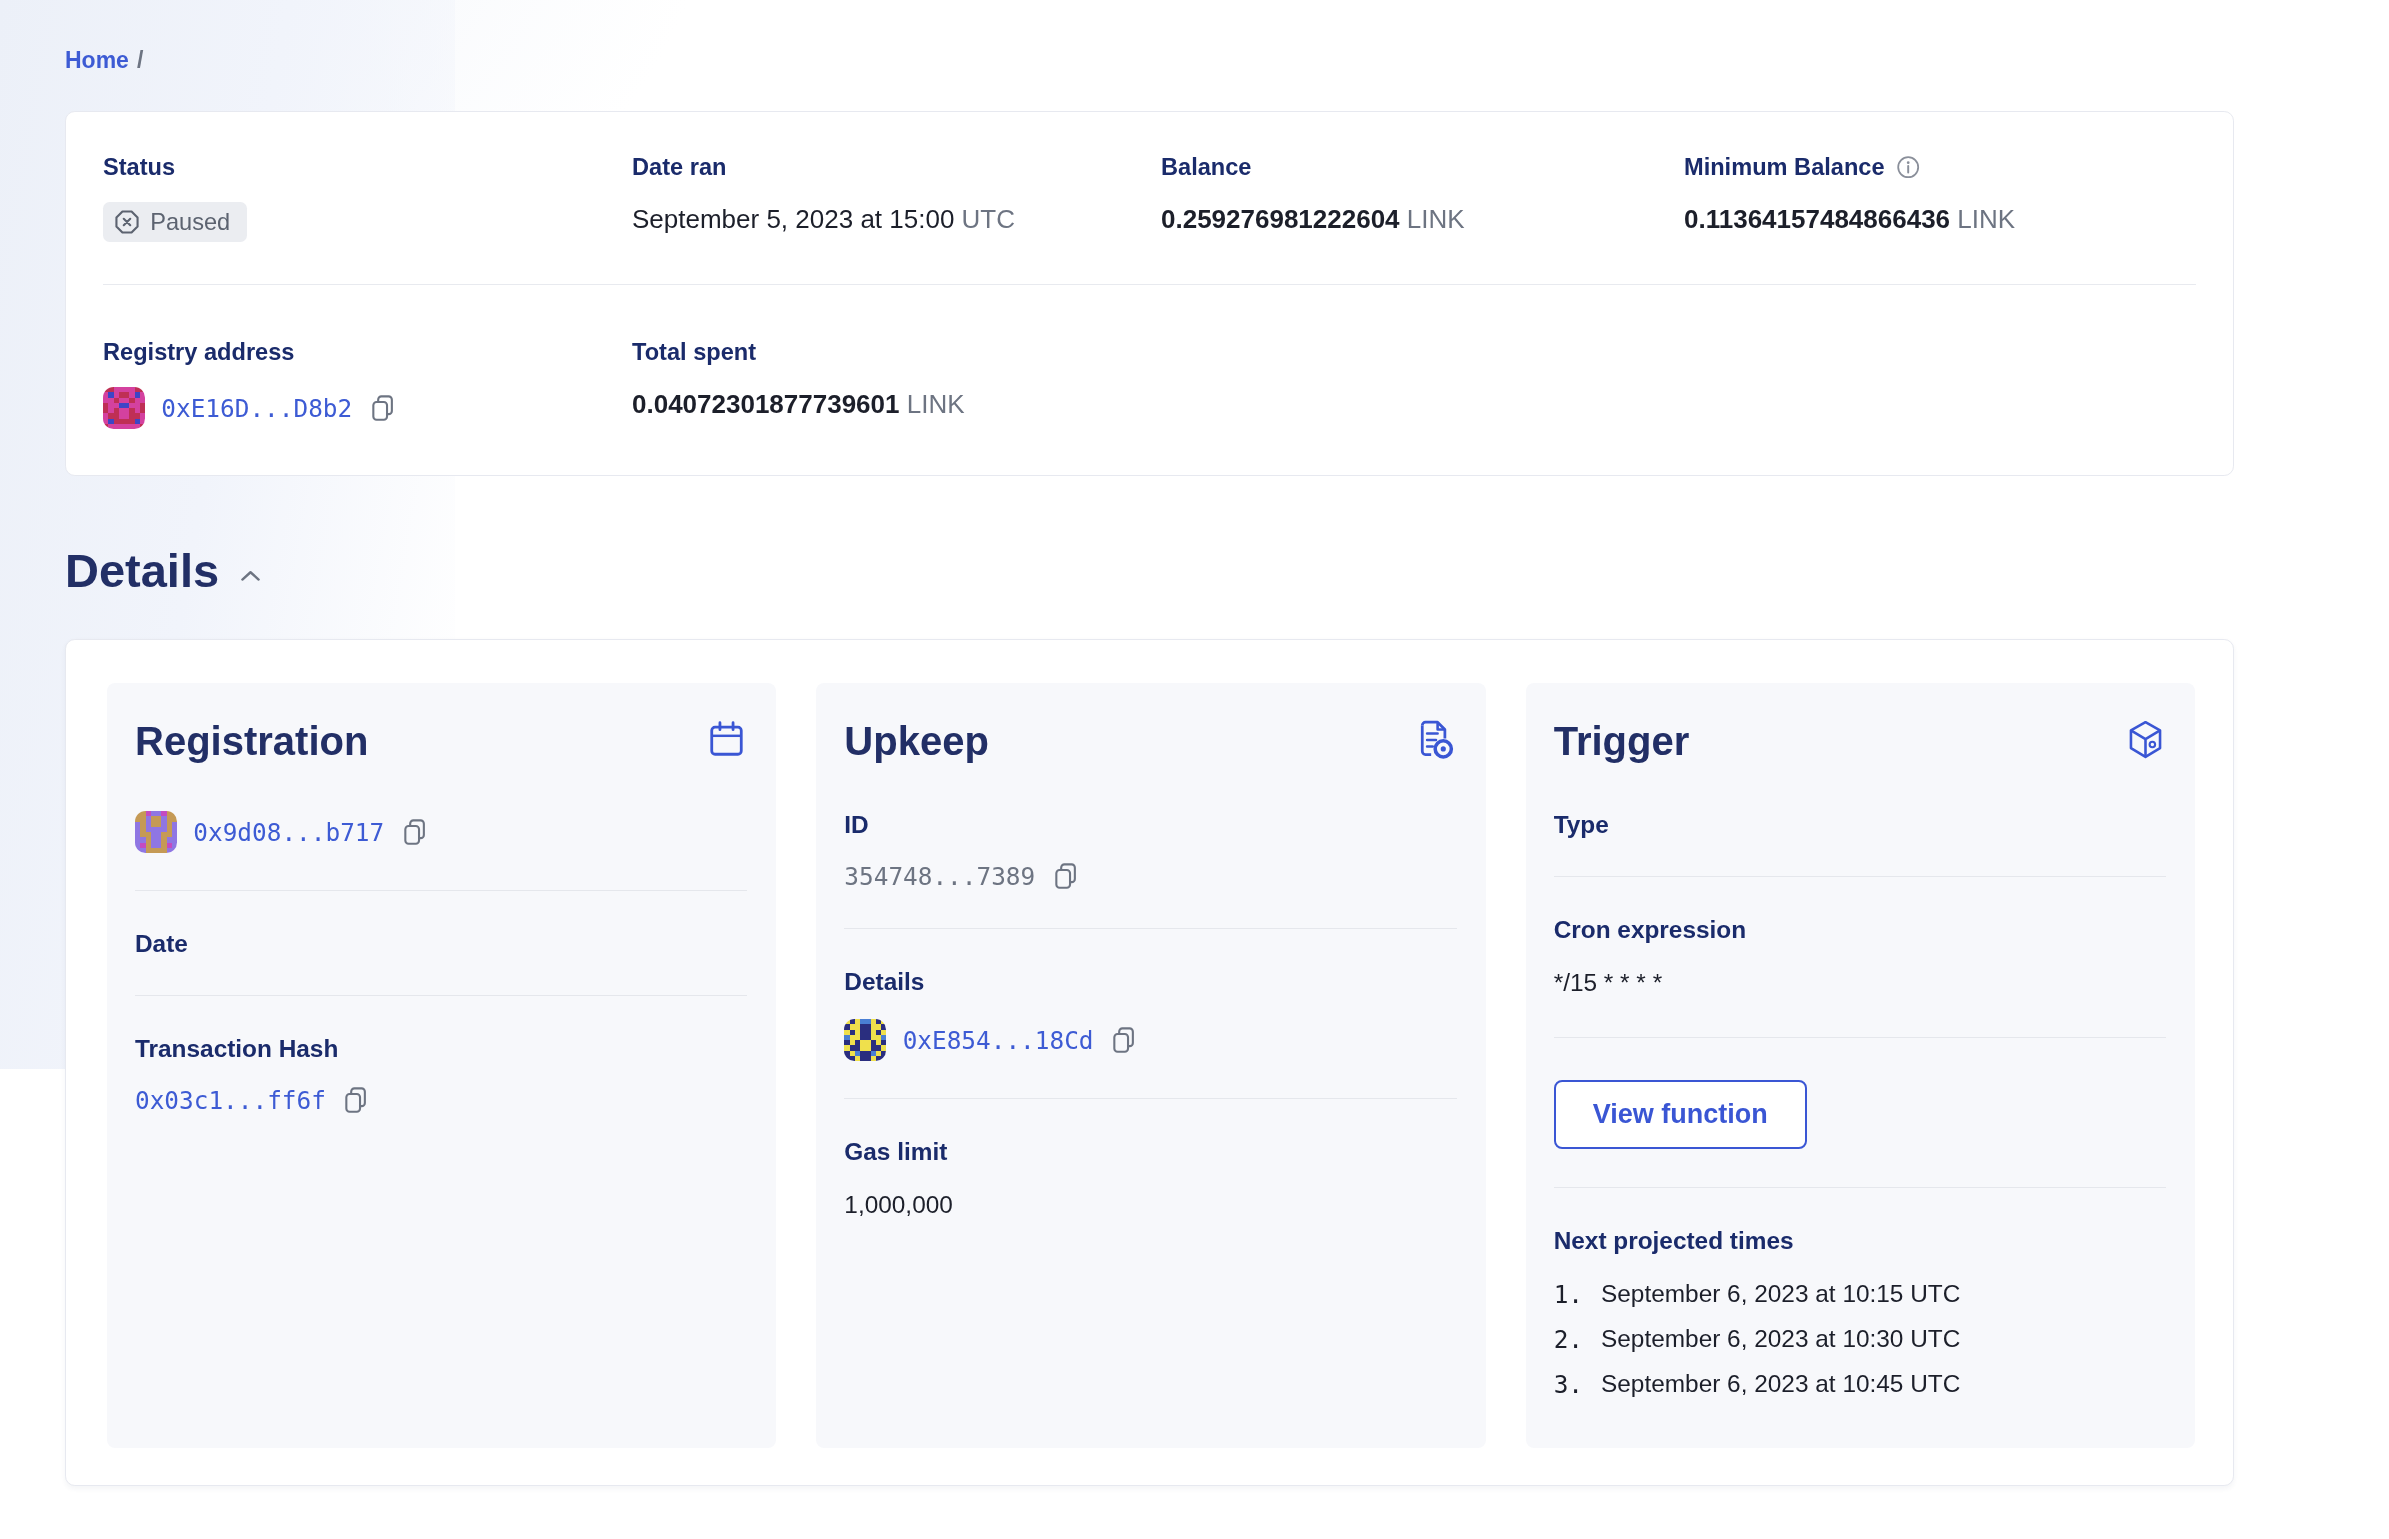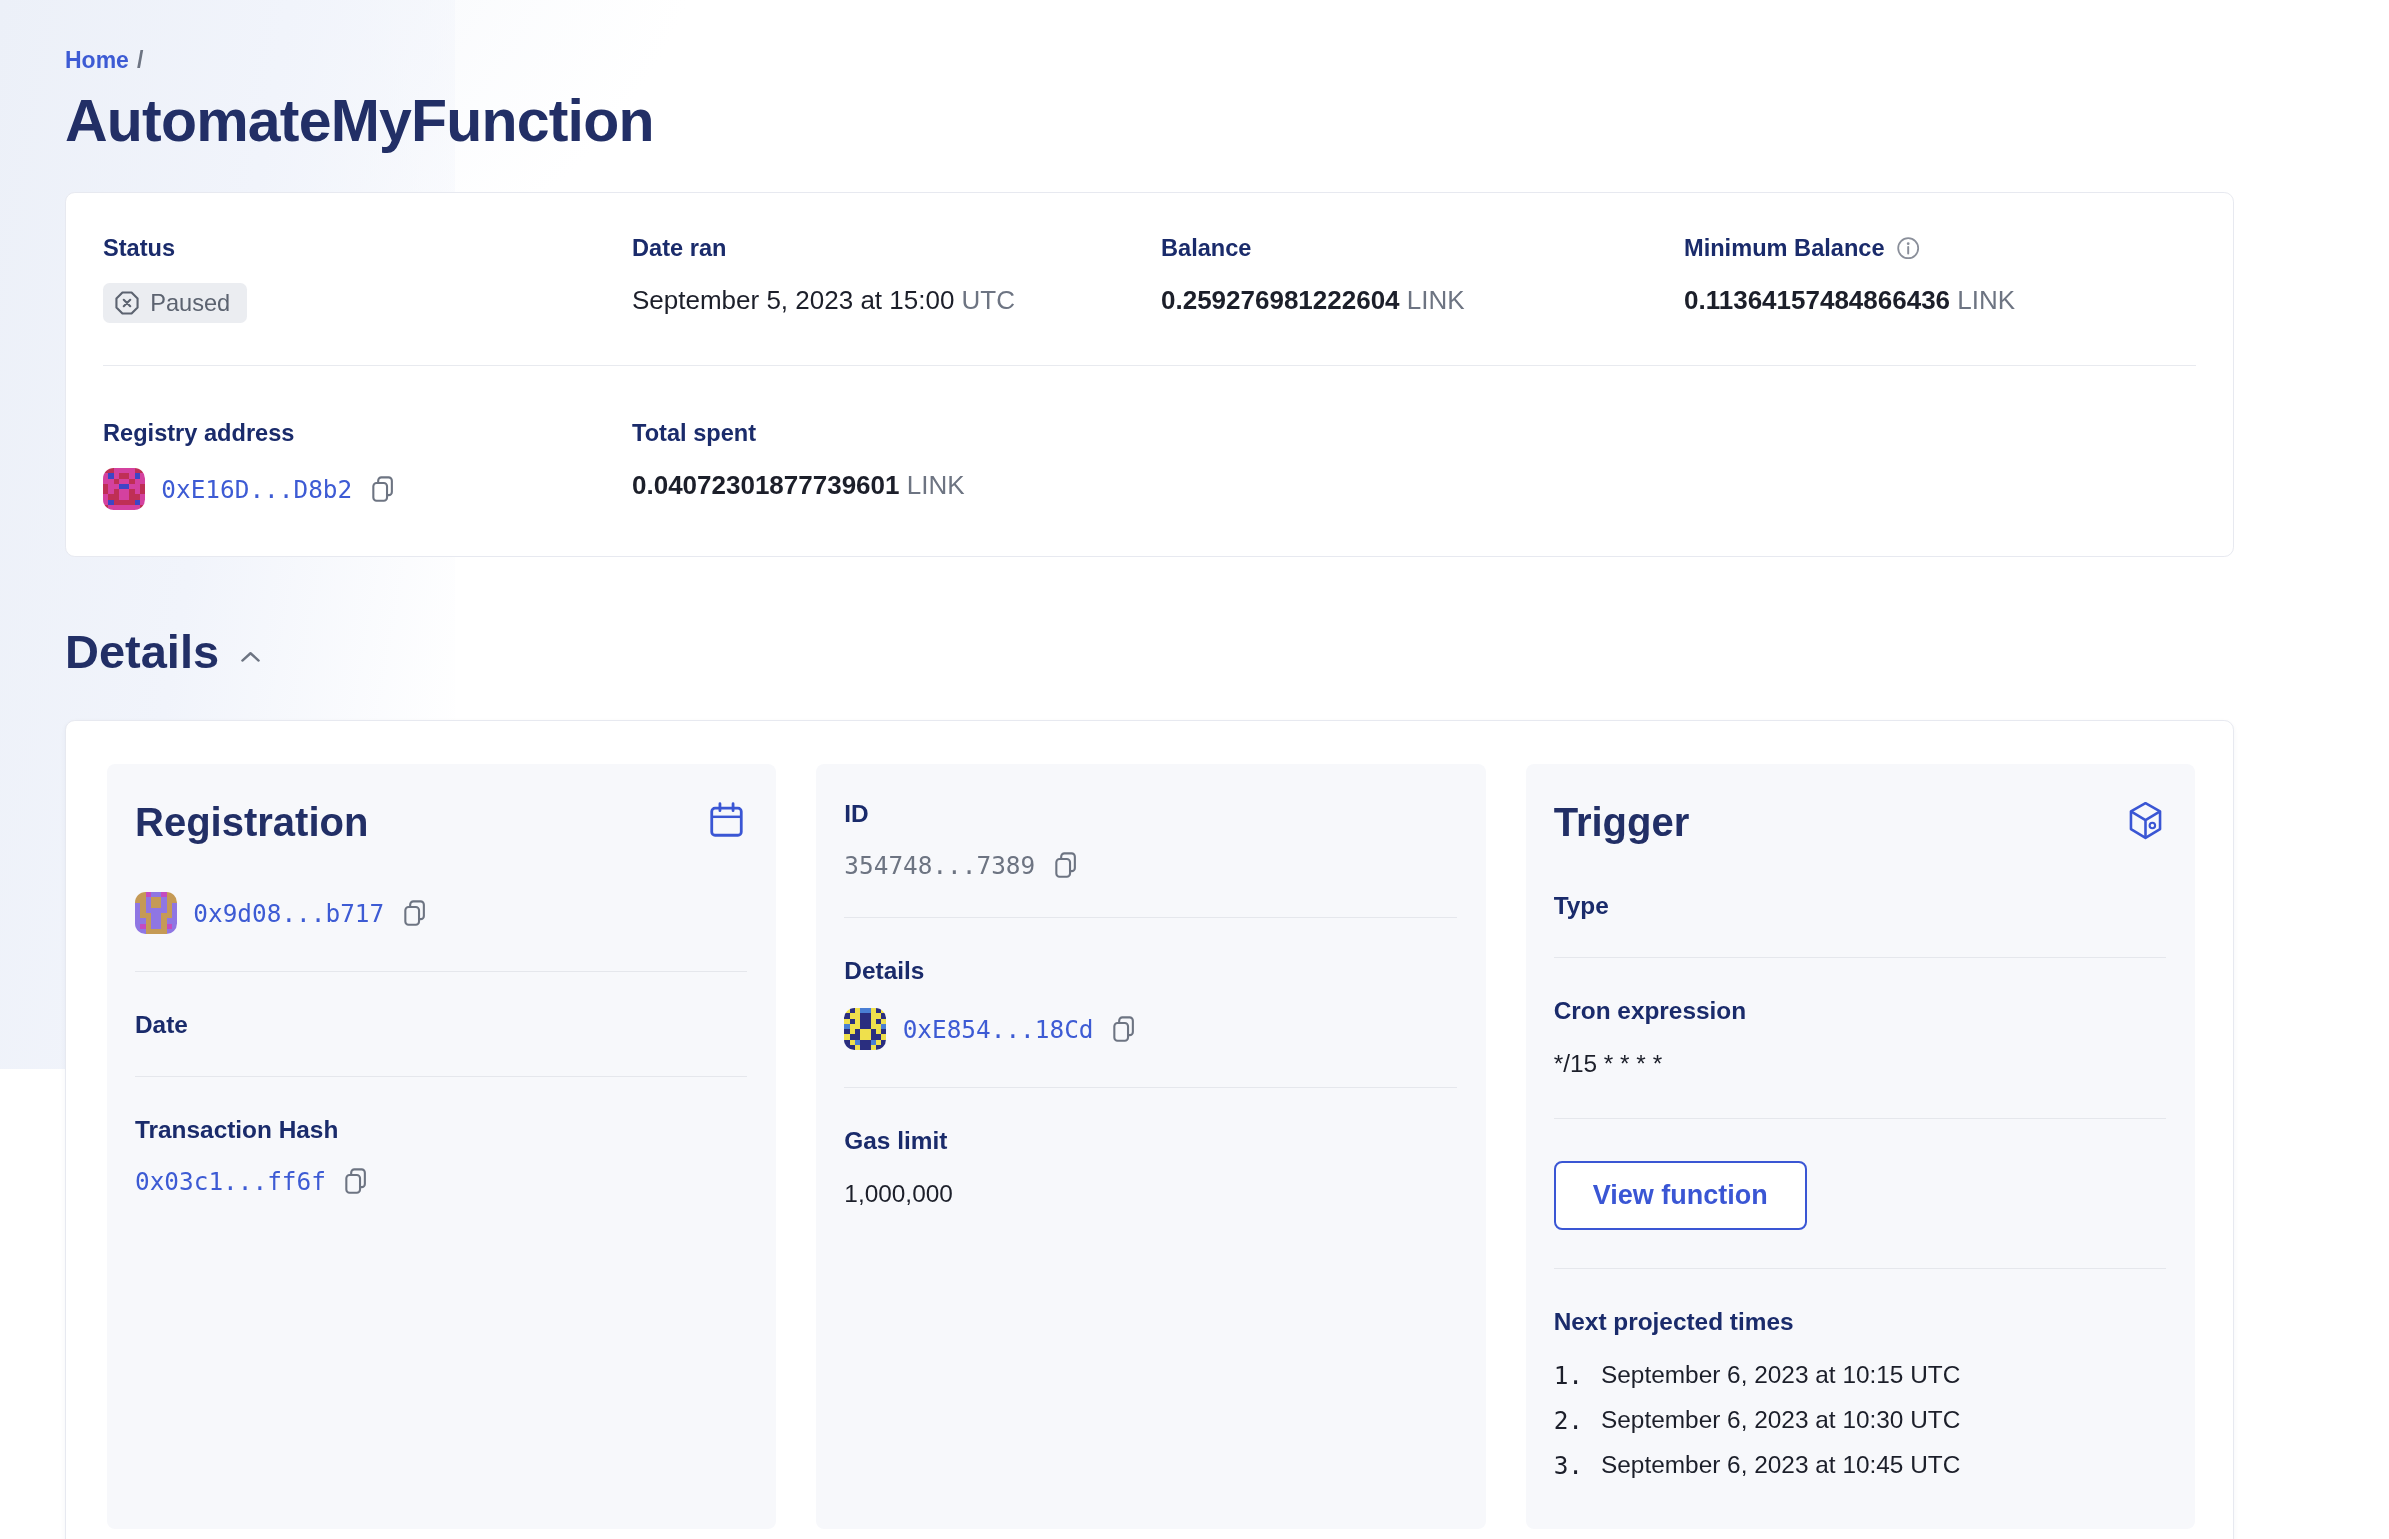--- a/index.html
+++ b/index.html
@@ -117,21 +117,20 @@
 
 <div class="bg-wash2"></div>
 <div class="bg-wash"></div>
 
 <div class="page">
 
   <nav class="breadcrumb">
     <a>Home</a><span class="sep">/</span>
   </nav>
 
-  <h1 class="page-title">AutomateMyFunction</h1>
 
   <section class="summary-card">
     <div class="summary-row">
 
       <div>
         <div class="flabel">Status</div>
         <span class="status-badge">
           <span>
             <svg width="26" height="26" viewBox="0 0 32 32" fill="none">
               <polygon points="10.4,3 21.6,3 29,10.4 29,21.6 21.6,29 10.4,29 3,21.6 3,10.4" stroke="#5c6370" stroke-width="2.6" stroke-linejoin="round"></polygon>
@@ -377,20 +376,33 @@
         <button class="copy-btn">
           <svg width="28" height="29" viewBox="0 0 34 36" fill="none">
             <rect x="11" y="3" width="17" height="22" rx="4" stroke="#6d7482" stroke-width="2.6"></rect>
             <rect x="5" y="10" width="17" height="22" rx="4" fill="#f7f8fb" stroke="#6d7482" stroke-width="2.6"></rect>
           </svg>
         </button>
       </div>
     </div>
 
     <div class="dcard">
+      <div class="dcard-head">
+        <div class="dcard-title">Upkeep</div>
+        <span>
+          <svg width="42" height="42" viewBox="0 0 52 52" fill="none">
+            <path d="M9 8 a4 4 0 0 1 4 -4 H28 L37 13 V24" stroke="#3a56d4" stroke-width="3.4" stroke-linejoin="round"></path>
+            <path d="M28 4 V13 H37" stroke="#3a56d4" stroke-width="3.2" stroke-linejoin="round"></path>
+            <path d="M9 8 V40 a4 4 0 0 0 4 4 H20" stroke="#3a56d4" stroke-width="3.4"></path>
+            <path d="M15 18 H28 M15 26 H26 M15 34 H22" stroke="#3a56d4" stroke-width="3.2" stroke-linecap="round"></path>
+            <circle cx="35" cy="37" r="10" stroke="#3a56d4" stroke-width="4.4"></circle>
+            <circle cx="35" cy="37" r="3.2" fill="#3a56d4"></circle>
+          </svg>
+        </span>
+      </div>
 
       <div class="dlabel">ID</div>
       <div class="addr-row">
         <span class="addr-plain">354748...7389</span>
         <button class="copy-btn">
           <svg width="28" height="29" viewBox="0 0 34 36" fill="none">
             <rect x="11" y="3" width="17" height="22" rx="4" stroke="#6d7482" stroke-width="2.6"></rect>
             <rect x="5" y="10" width="17" height="22" rx="4" fill="#f7f8fb" stroke="#6d7482" stroke-width="2.6"></rect>
           </svg>
         </button>

